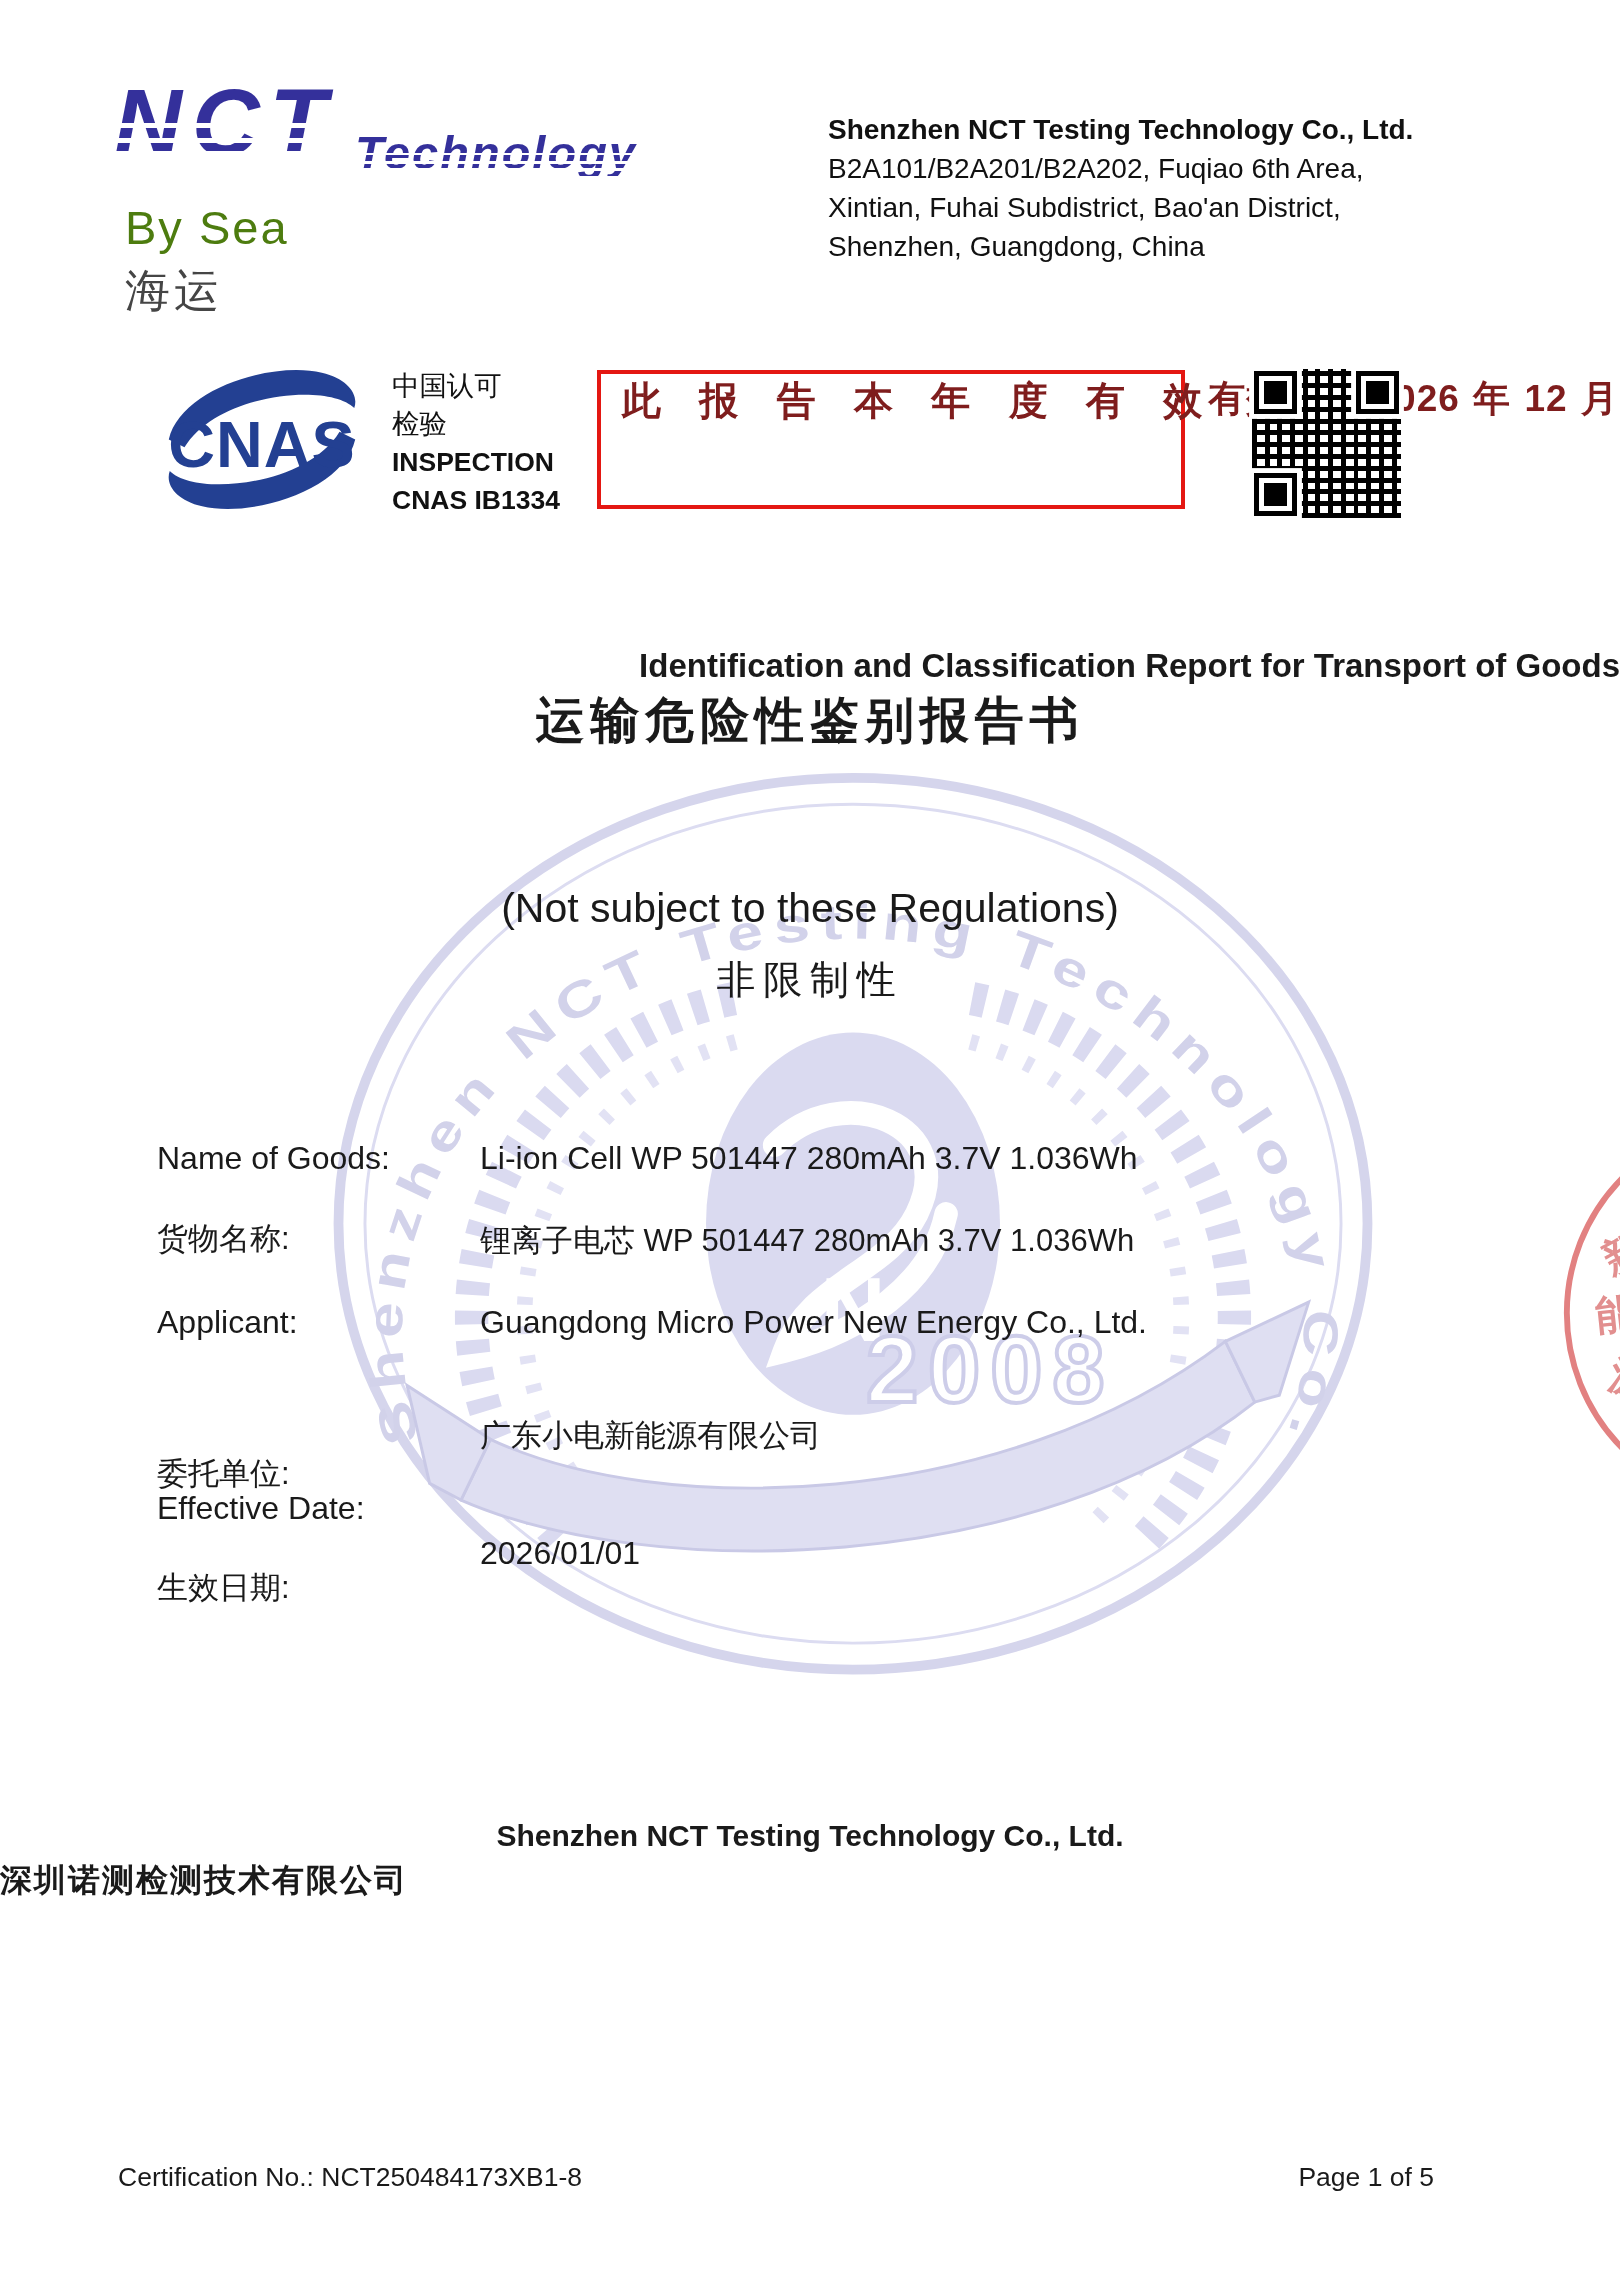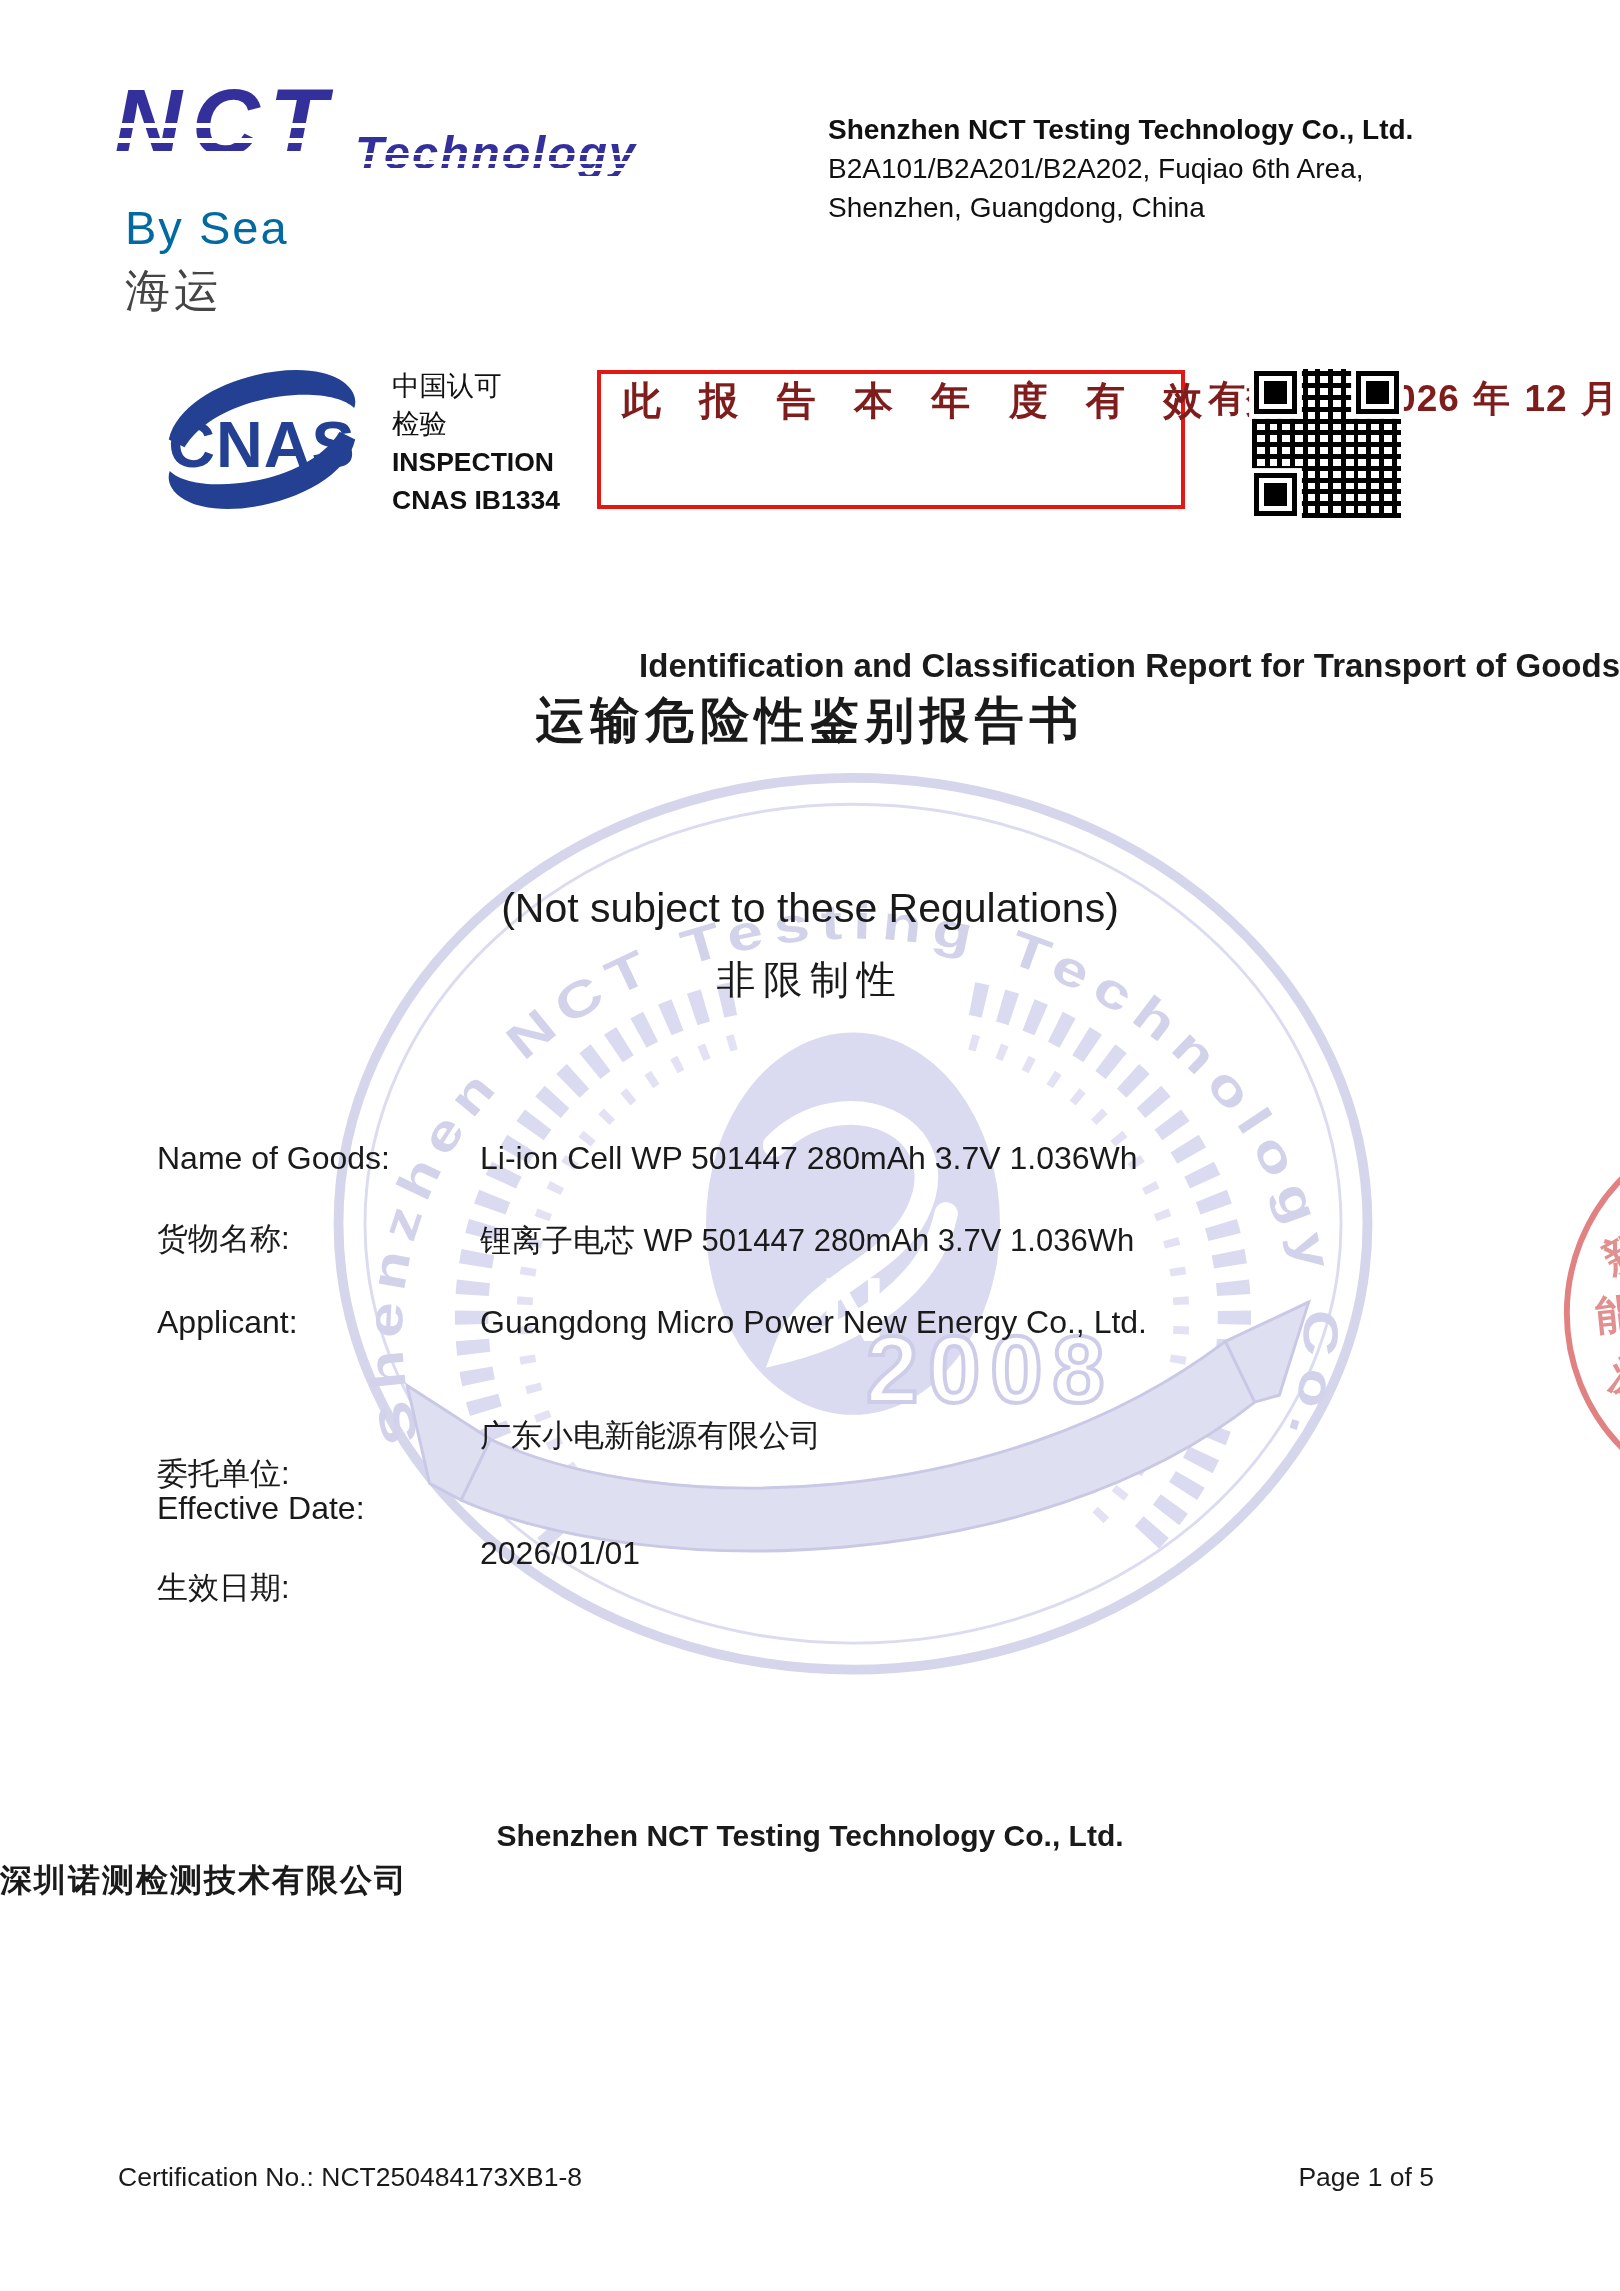--- a/index.html
+++ b/index.html
@@ -20,21 +20,21 @@
     -webkit-background-clip:text; background-clip:text; color:transparent;
   }
   .tech-word{
     left:355px; top:129px; font-style:italic; font-weight:900; font-size:47px;
     letter-spacing:2px; line-height:1;
     background:linear-gradient(to bottom,
       #34309b 0 50%, transparent 50% 56%, #34309b 56% 68%, transparent 68% 74%,
       #34309b 74% 84%, transparent 84% 89%, #34309b 89% 100%);
     -webkit-background-clip:text; background-clip:text; color:transparent;
   }
-  .by-sea{left:125px; top:200px; font-size:47px; font-weight:500; color:#0369a1; letter-spacing:2px;}
+  .by-sea{left:125px; top:200px; font-size:47px; font-weight:500; color:#4d7c0f; letter-spacing:2px;}
   .by-sea-cn{left:125px; top:261px; font-size:45px; color:#454545; letter-spacing:3.9px;}
 
   
   .addr{left:828px; top:110px; width:627px; font-size:28px; line-height:39px; color:#111;}
   .addr .co{font-weight:bold;}
 
   
   .cnas-logo{left:153px; top:361px;}
   .cnas-text{left:392px; top:367px; font-size:27.4px; line-height:38px; color:#111;}
   .cnas-text .b{font-weight:bold; font-size:26.5px;}
@@ -131,20 +131,21 @@
   <div class="content">
 
     <div class="abs nct-word">NCT</div>
     <div class="abs tech-word">Technology</div>
     <div class="abs by-sea">By Sea</div>
     <div class="abs by-sea-cn">海运</div>
 
     <div class="abs addr">
       <div class="co">Shenzhen NCT Testing Technology Co., Ltd.</div>
       <div>B2A101/B2A201/B2A202, Fuqiao 6th Area,</div>
+      <div>Xintian, Fuhai Subdistrict, Bao'an District,</div>
       <div>Shenzhen, Guangdong, China</div>
     </div>
 
     <svg class="abs cnas-logo" width="218" height="157" viewBox="0 0 222 160">
       <path d="M16 80 C 28 28 122 0 172 12 C 198 18 210 34 205 48 C 180 22 66 32 32 88 Z" fill="#234092"></path>
       <path d="M206 80 C 194 132 100 160 50 148 C 24 142 12 126 17 112 C 42 138 156 128 190 72 Z" fill="#234092"></path>
       <text x="111" y="108" font-size="66" font-weight="800" fill="#234092" text-anchor="middle" letter-spacing="1">CNAS</text>
     </svg>
     <div class="abs cnas-text">
       <div>中国认可</div>

